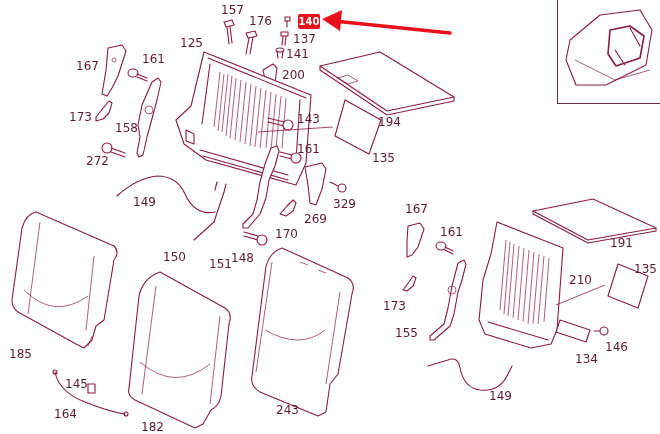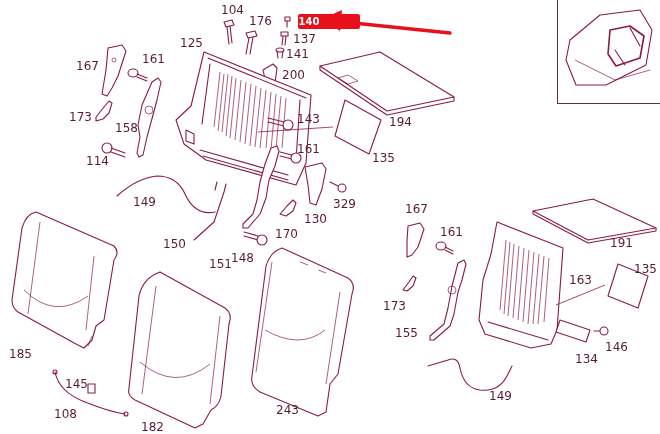--- a/index.html
+++ b/index.html
@@ -2,21 +2,21 @@
 <html><head>
 <meta charset="utf-8">
 <style>
   html, body { margin: 0; padding: 0; background: #ffffff; }
   body { width: 660px; height: 434px; position: relative; overflow: hidden;
          font-family: "DejaVu Sans", sans-serif; }
   #diagram { position: absolute; left: 0; top: 0; width: 660px; height: 434px; }
   .label { position: absolute; font-size: 12px; color: #5a1a2e; line-height: 1;
            font-family: "DejaVu Sans", sans-serif; white-space: nowrap; }
   .hl-box { position: absolute; left: 298px; top: 14px; width: 22px; height: 15px;
-            background: #e8101a; border-radius: 2px; padding-left: 40px; }
+            background: #e8101a; border-radius: 2px; }
   .hl-text { position: absolute; left: 0; top: 2px; width: 22px; text-align: center;
              font-size: 10px; font-weight: bold; color: #ffffff; line-height: 11px;
              font-family: "DejaVu Sans", sans-serif; }
   .inset { position: absolute; left: 557px; top: 0px; width: 103px; height: 104px;
            border-left: 1.5px solid #6b2a3a; border-bottom: 1.5px solid #6b2a3a; box-sizing: border-box; }
   svg .p { fill: none; stroke: #8b1c3c; stroke-width: 1.1; stroke-linejoin: round; stroke-linecap: round; }
   svg .pf { fill: #ffffff; stroke: #8b1c3c; stroke-width: 1.1; stroke-linejoin: round; }
   svg .thin { fill: none; stroke: #8b1c3c; stroke-width: 0.7; }
   svg .lead { fill: none; stroke: #8b1c3c; stroke-width: 0.8; }
 </style>
@@ -207,50 +207,50 @@
     </g>
   </svg>
 
   <div class="inset"></div>
 
   <div class="hl-box">
     <span class="hl-text">140</span>
   </div>
 
   
-  <span class="label" style="left:221px;top:4px">104</span>
+  <span class="label" style="left:221px;top:4px">157</span>
   <span class="label" style="left:249px;top:15px">176</span>
   <span class="label" style="left:293px;top:33px">137</span>
   <span class="label" style="left:286px;top:48px">141</span>
   <span class="label" style="left:282px;top:69px">200</span>
   <span class="label" style="left:180px;top:37px">125</span>
   <span class="label" style="left:76px;top:60px">167</span>
   <span class="label" style="left:142px;top:53px">161</span>
   <span class="label" style="left:69px;top:111px">173</span>
   <span class="label" style="left:115px;top:122px">158</span>
-  <span class="label" style="left:86px;top:155px">114</span>
+  <span class="label" style="left:86px;top:155px">272</span>
   <span class="label" style="left:297px;top:113px">143</span>
-  <span class="label" style="left:389px;top:116px">194</span>
+  <span class="label" style="left:378px;top:116px">194</span>
   <span class="label" style="left:372px;top:152px">135</span>
   <span class="label" style="left:297px;top:143px">161</span>
   <span class="label" style="left:133px;top:196px">149</span>
   <span class="label" style="left:333px;top:198px">329</span>
-  <span class="label" style="left:304px;top:213px">130</span>
-  <span class="label" style="left:163px;top:238px">150</span>
+  <span class="label" style="left:304px;top:213px">269</span>
+  <span class="label" style="left:163px;top:251px">150</span>
   <span class="label" style="left:275px;top:228px">170</span>
   <span class="label" style="left:209px;top:258px">151</span>
   <span class="label" style="left:231px;top:252px">148</span>
   <span class="label" style="left:405px;top:203px">167</span>
   <span class="label" style="left:440px;top:226px">161</span>
   <span class="label" style="left:610px;top:237px">191</span>
   <span class="label" style="left:634px;top:263px">135</span>
-  <span class="label" style="left:569px;top:274px">163</span>
+  <span class="label" style="left:569px;top:274px">210</span>
   <span class="label" style="left:383px;top:300px">173</span>
   <span class="label" style="left:395px;top:327px">155</span>
   <span class="label" style="left:605px;top:341px">146</span>
   <span class="label" style="left:575px;top:353px">134</span>
   <span class="label" style="left:9px;top:348px">185</span>
   <span class="label" style="left:65px;top:378px">145</span>
-  <span class="label" style="left:54px;top:408px">108</span>
+  <span class="label" style="left:54px;top:408px">164</span>
   <span class="label" style="left:276px;top:404px">243</span>
   <span class="label" style="left:141px;top:421px">182</span>
   <span class="label" style="left:489px;top:390px">149</span>
 </div>
 
 </body></html>

